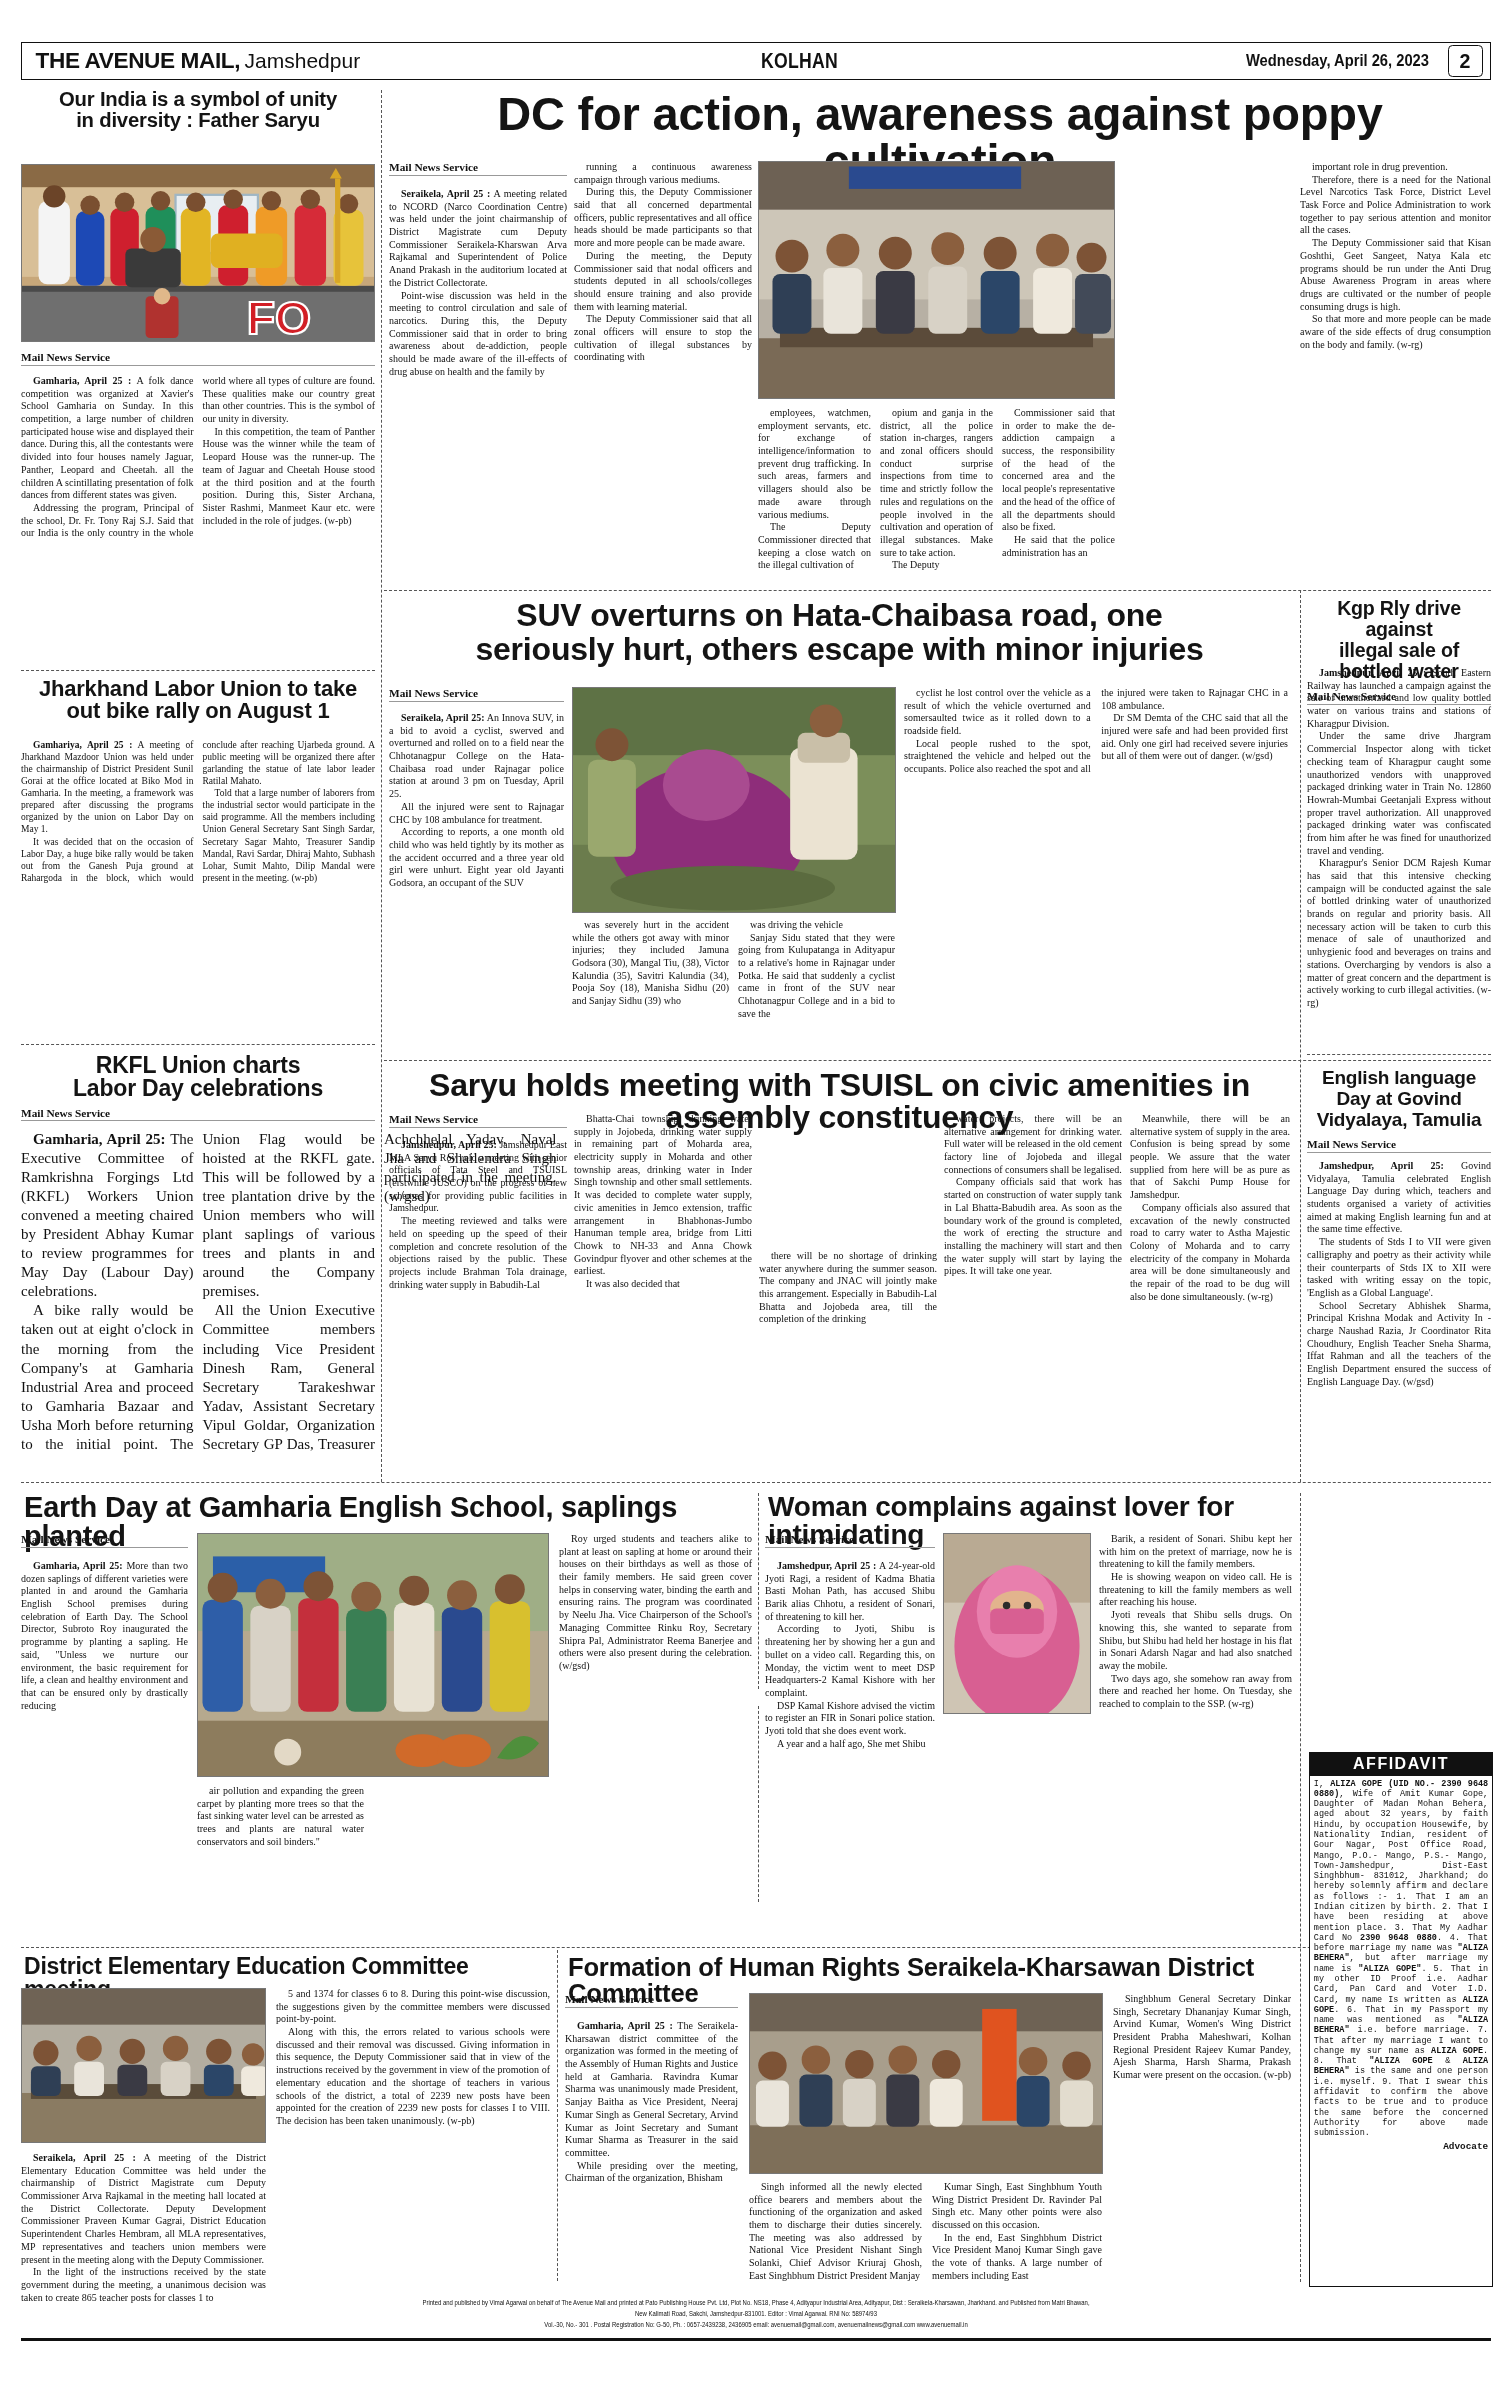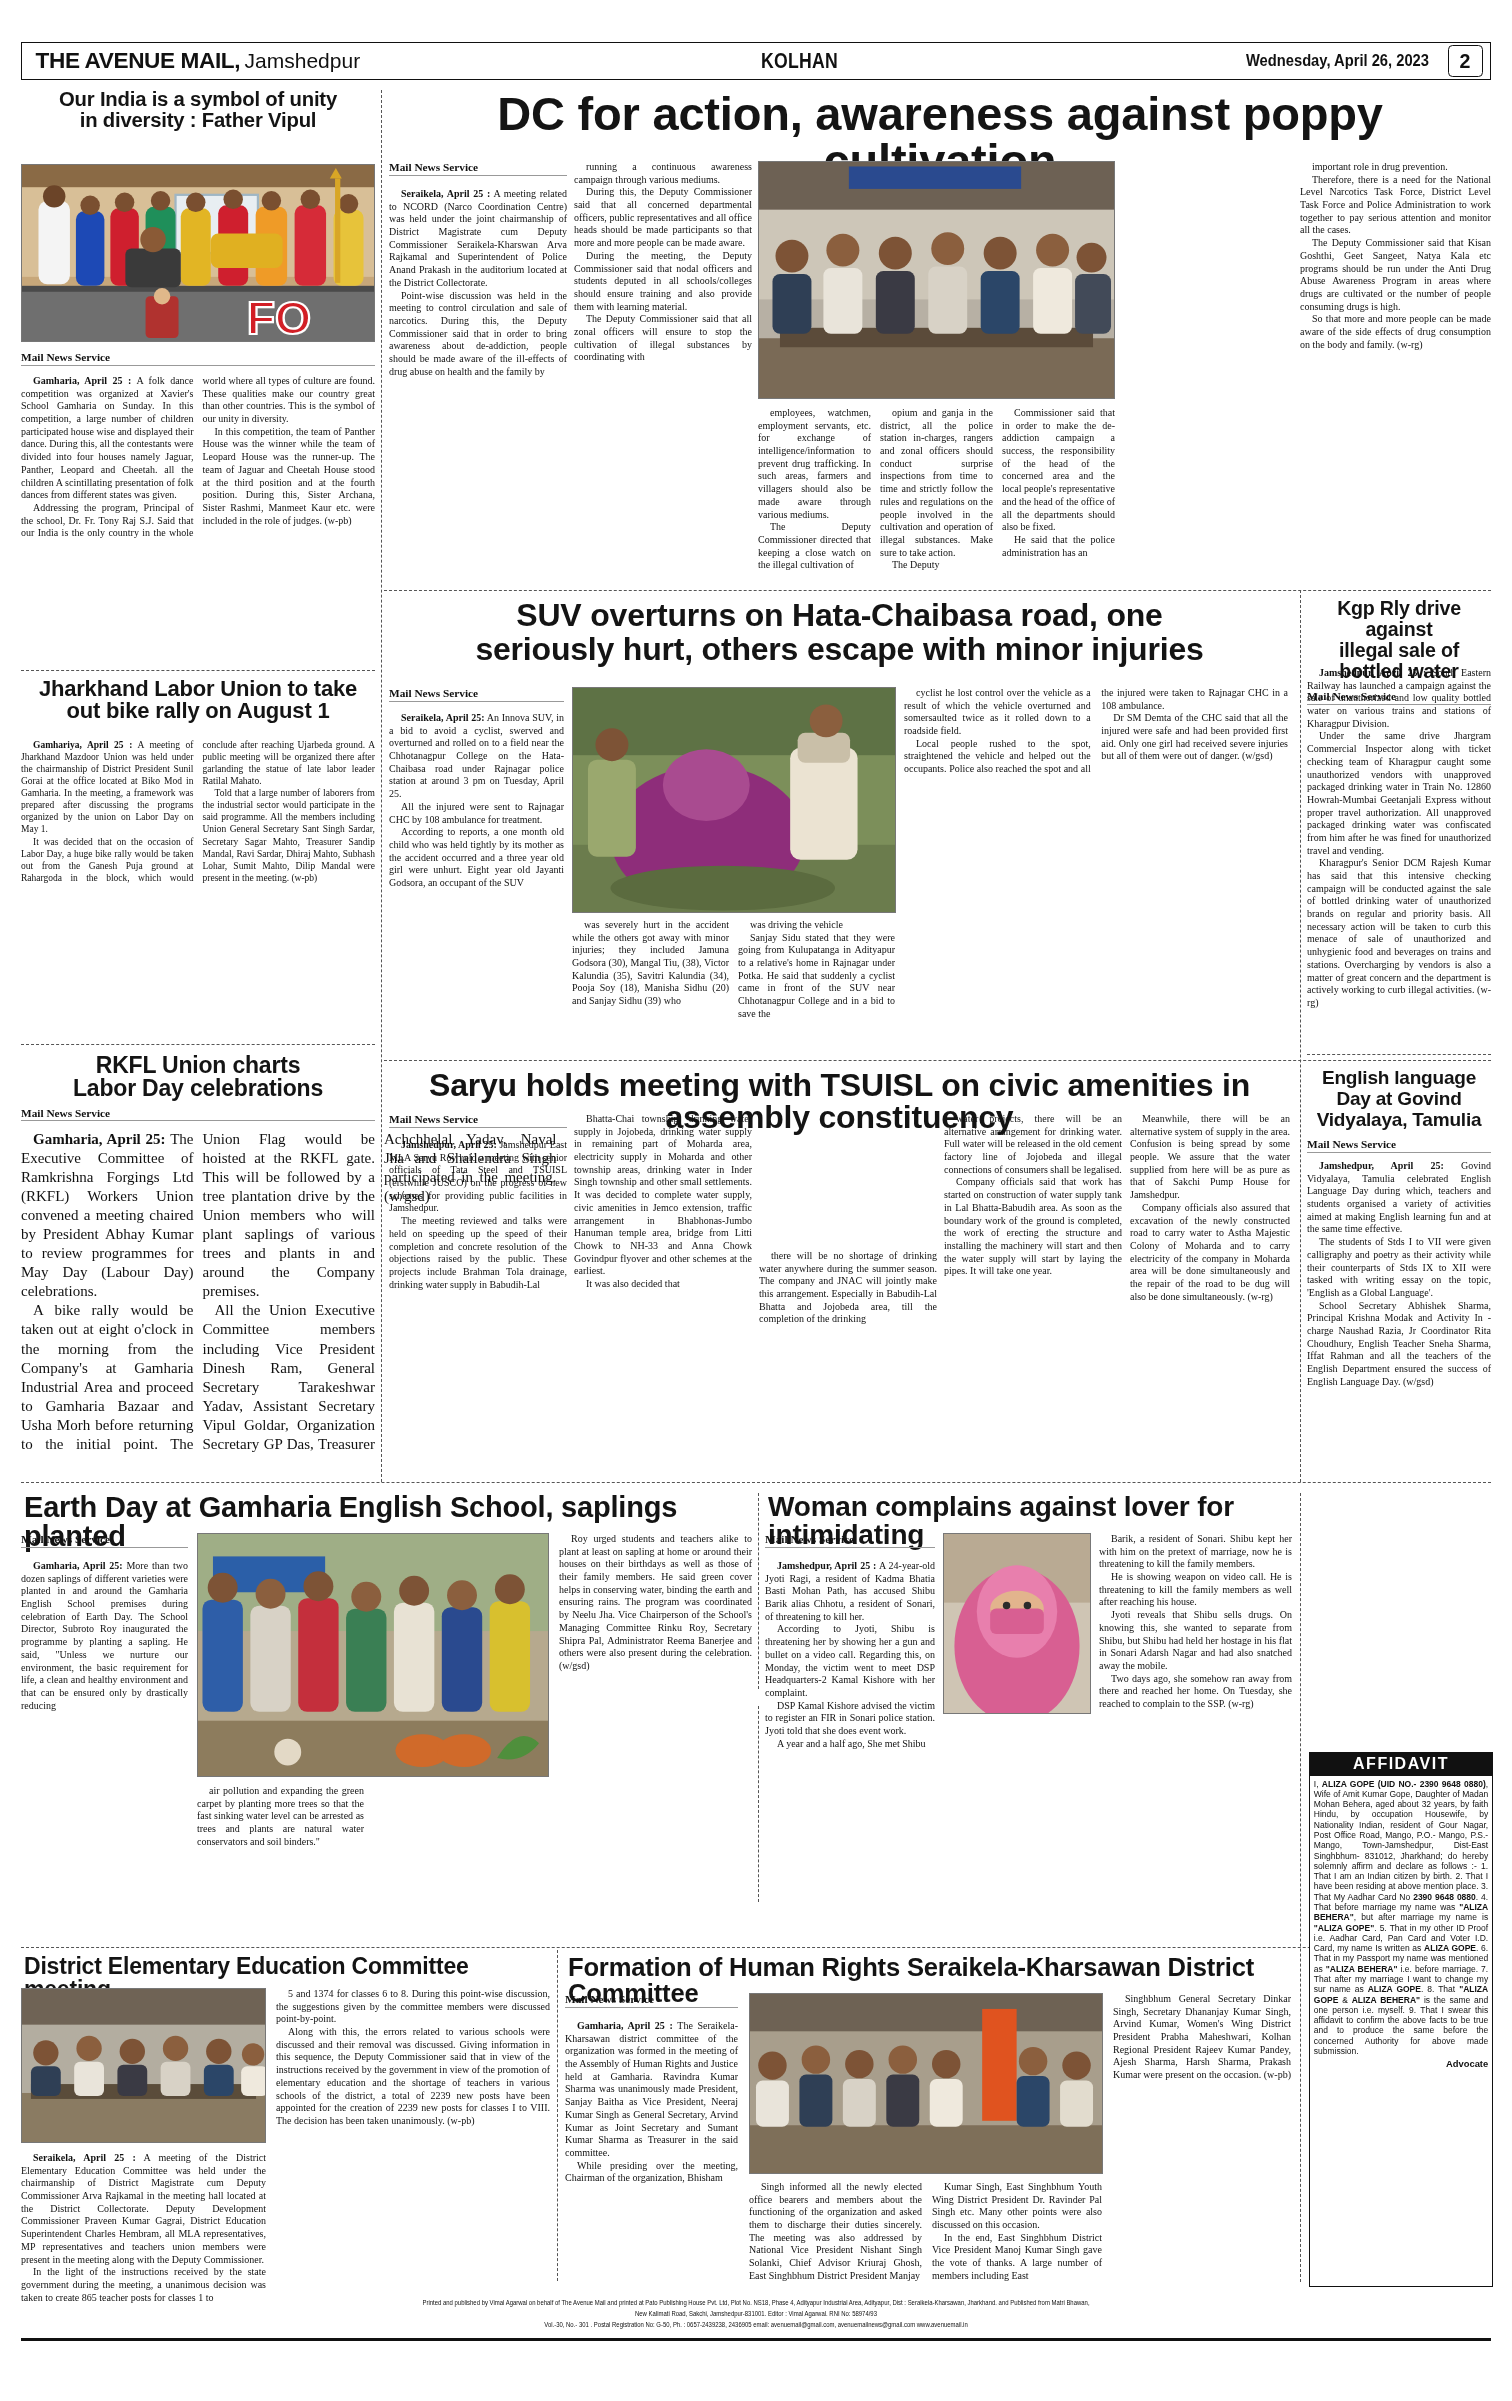--- a/index.html
+++ b/index.html
@@ -53,21 +53,21 @@
 
   .photo{position:absolute;overflow:hidden;border:0.8px solid #777;box-sizing:border-box;}
 
   .cols2{column-count:2;column-gap:9px;column-rule:none;}
 
   
   .aff-box{position:absolute;border:1.5px solid #111;box-sizing:border-box;background:#fff;}
   .aff-head{background:#111;color:#fff;text-align:center;
     font-family:"Liberation Sans",sans-serif;font-weight:bold;font-size:16px;
     letter-spacing:1.5px;padding:2.3px 0;}
-  .aff-body{font-family:Liberation Sans, sans-serif;font-size:8.5px;line-height:1.21;
+  .aff-body{font-family:Liberation Mono, monospace;font-size:8.5px;line-height:1.21;
     text-align:justify;padding:3px 3.8px;}
   .aff-body b{font-weight:bold;}
   .aff-sign{text-align:right;font-weight:bold;font-size:9.4px;margin-top:2.3px;}
 
   
   .footer{position:absolute;left:21px;top:2298px;width:1470px;text-align:center;
     font-family:"Liberation Sans",sans-serif;font-size:7px;line-height:1.55;color:#111;}
   .footer div{transform:scaleX(0.85);}
   .footer-rule{position:absolute;left:21px;top:2338px;width:1470px;border-top:3px solid #111;}
 
@@ -103,21 +103,21 @@
   <div class="hsep" style="left:384px;top:1060px;width:1107px;"></div>
   <div class="hsep" style="left:21px;top:1482px;width:1470px;"></div>
   <div class="hsep" style="left:21px;top:1947px;width:1470px;"></div>
   <div class="hsep" style="left:21px;top:670px;width:354px;"></div>
   <div class="hsep" style="left:21px;top:1044px;width:354px;"></div>
   <div class="hsep" style="left:1307px;top:1054px;width:184px;"></div>
 
   <div style="position:absolute;left:21px;top:89px;width:354px;">
     <div class="hl" style="font-size:20.3px;padding:0 3px;">
       <div>Our India is a symbol of unity</div>
-      <div>in diversity : Father Vipul</div>
+      <div>in diversity : Father Saryu</div>
     </div>
   </div>
 
   <div class="photo" style="left:21px;top:164px;width:354px;height:178px;">
     <svg class="ph-inner" viewBox="0 0 470 236" preserveAspectRatio="none">
       <rect x="0" y="0" width="470" height="236" fill="#c7a77a"></rect>
       <rect x="0" y="0" width="470" height="30" fill="#8a6a45"></rect>
       <rect x="0" y="30" width="470" height="120" fill="#d8bf97"></rect>
       <rect x="205" y="40" width="110" height="78" fill="#e8eef2" stroke="#9fb6c4" stroke-width="3"></rect>
       <rect x="0" y="168" width="470" height="68" fill="#6f6f6f"></rect>

